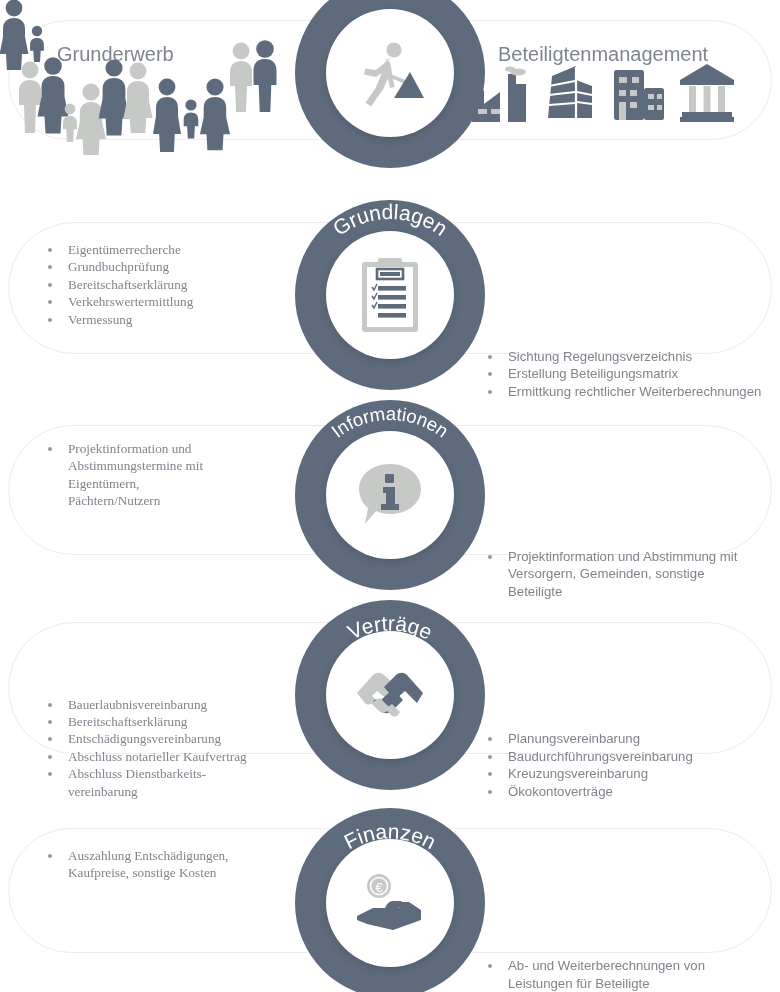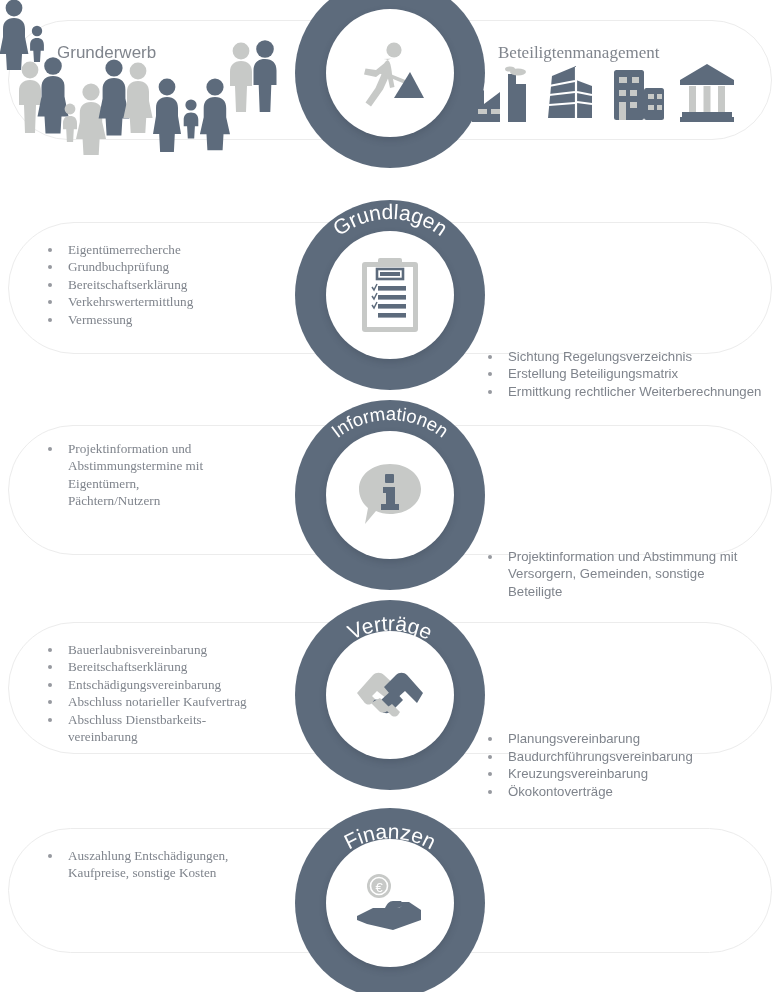--- a/index.html
+++ b/index.html
@@ -79,25 +79,25 @@
     width: 4px;
     height: 4px;
     border-radius: 50%;
     background: #96999f;
   }
 
   
   .hdr-title {
     position: absolute;
     color: #80858d;
-    font-size: 17px;
+    font-size: 20px;
     white-space: nowrap;
   }
   .hdr-title.left  { left: 57px;  top: 43px; }
-  .hdr-title.right { left: 498px; top: 43px; font-family: Liberation Serif, serif; }
+  .hdr-title.right { left: 498px; top: 43px; }
 
   .people-group {
     position: absolute;
     display: flex;
     align-items: flex-end;
   }
   .buildings {
     position: absolute;
     left: 470px;
     top: 62px;
@@ -395,21 +395,21 @@
           <rect x="30" y="14" width="9" height="9" rx="1" fill="#5d6b7c"></rect>
           <path d="M28 27 h12 v17 h4 v6 H26 v-6 h5 V33 h-3 z" fill="#5d6b7c"></path>
         </svg>
       </div>
     </div>
   </div>
 
   <div class="row r3">
     <div class="pill"></div>
 
-    <div class="col left" style="padding-top:41px; width:268px;">
+    <div class="col left" style="padding-top:41px; width:268px;justify-content:flex-end;">
       <ul class="bullets">
         <li>Bauerlaubnisvereinbarung</li>
         <li>Bereitschaftserklärung</li>
         <li>Entschädigungsvereinbarung</li>
         <li>Abschluss notarieller Kaufvertrag</li>
         <li style="width:180px;">Abschluss Dienstbarkeits- vereinbarung</li>
       </ul>
     </div>
 
     <div class="col right" style="padding-top:41px;">
@@ -444,20 +444,25 @@
 
   <div class="row r4">
     <div class="pill"></div>
 
     <div class="col left" style="padding-top:47px;">
       <ul class="bullets">
         <li style="width:205px;">Auszahlung Entschädigungen, Kaufpreise, sonstige Kosten</li>
       </ul>
     </div>
 
+    <div class="col right" style="padding-top:47px;">
+      <ul class="bullets">
+        <li style="width:265px;">Ab- und Weiterberechnungen von Leistungen für Beteiligte</li>
+      </ul>
+    </div>
 
     <div class="circle-wrap">
       <div class="outer-ring"></div>
       <svg class="arc-label" viewBox="0 0 190 190">
         <defs>
             <path id="arc4" d="M 16 98 A 80 80 0 0 1 174 98" fill="none"></path>
           </defs>
         <text><textPath href="#arc4" startOffset="50%" text-anchor="middle">Finanzen</textPath></text>
       </svg>
       <div class="inner-disc">

